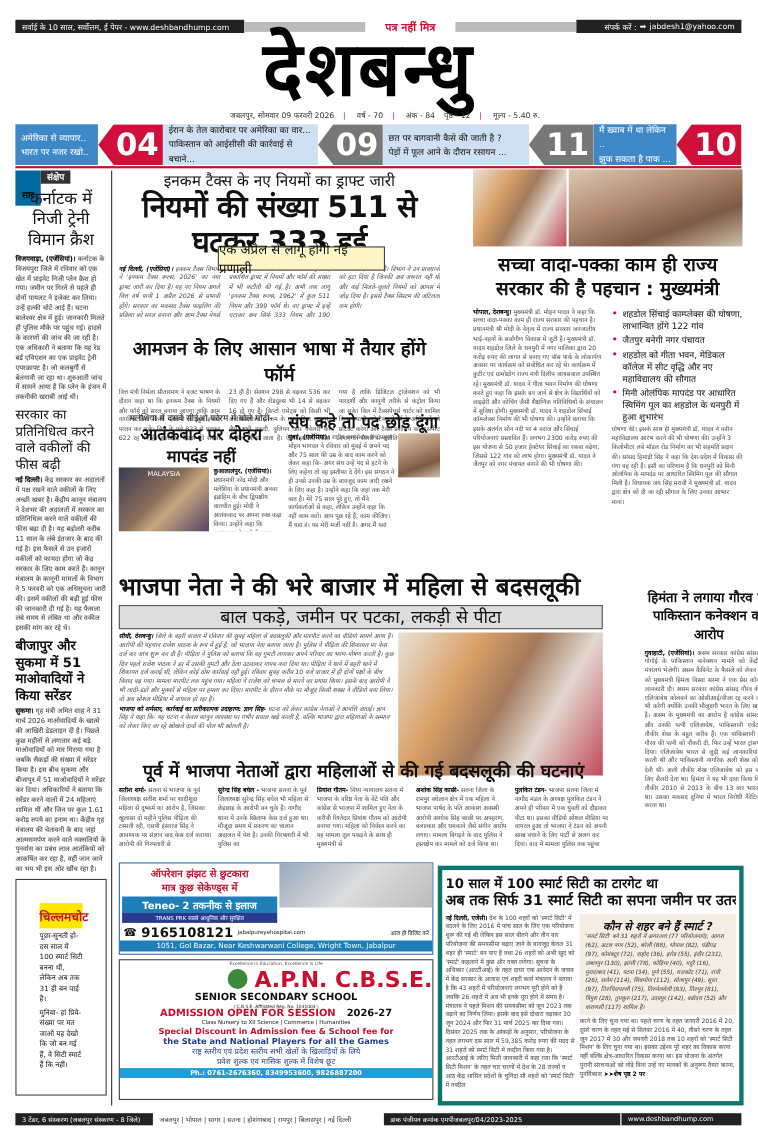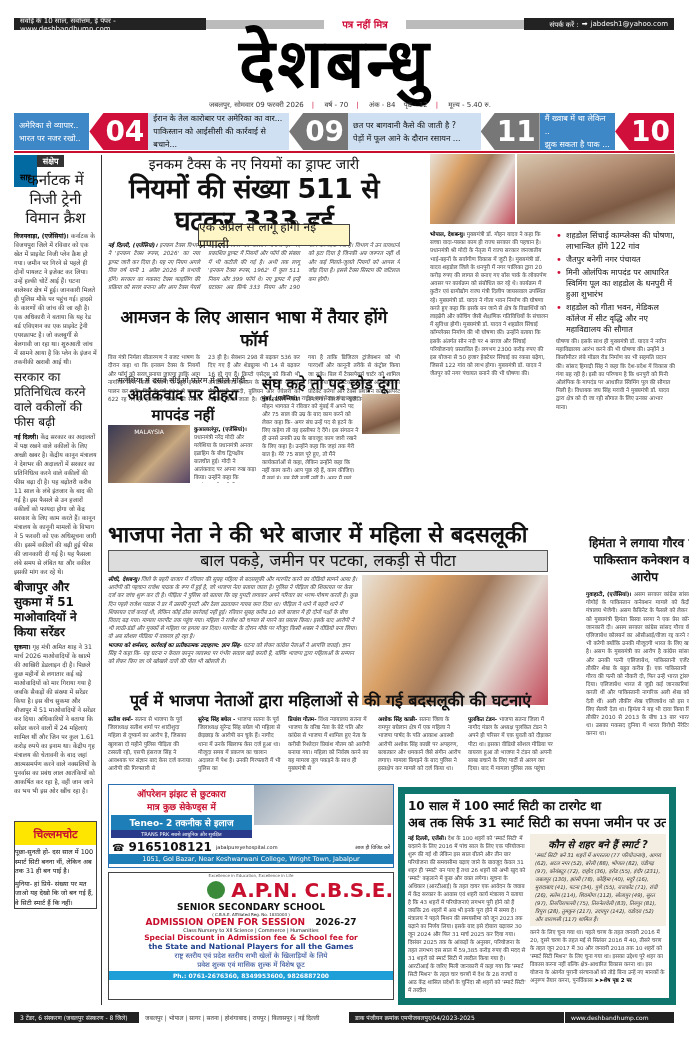--- a/index.html
+++ b/index.html
@@ -1,19 +1,19 @@
 <!DOCTYPE html>
 <html><head>
 <meta charset="utf-8">
 <style>
 *{box-sizing:border-box;margin:0;padding:0}
 body{width:689px;height:1043px;background:#fff;font-family:"DejaVu Sans",sans-serif;color:#111;position:relative;overflow:hidden}
 .abs{position:absolute}
 .topbar{left:14px;top:18px;width:660px;height:12px;display:flex;align-items:center;font-size:7px}
-.tb-left{background:#222;color:#fff;height:12px;padding:0 6px;display:flex;align-items:center;width:192px}
+.tb-left{background:#222;color:#fff;height:12px;padding:0 6px;display:flex;align-items:center;width:208px}
 .tb-grey{background:#bbb;height:9px;flex:1}
 .tb-center{color:#d0103a;font-size:10px;font-weight:bold;padding:0 18px}
 .tb-right{background:#222;color:#fff;height:12px;padding:0 6px;display:flex;align-items:center;width:150px;justify-content:flex-end}
 .masthead{left:80px;top:32px;width:510px;height:65px;text-align:center;font-size:68px;font-weight:900;line-height:62px;letter-spacing:2px;color:#000;font-family:"DejaVu Serif",serif}
 .dateline{left:130px;top:100px;width:440px;font-size:7px;text-align:center;color:#333}
 .dateline .sep{color:#d0103a;margin:0 8px}
 .teasers{left:14px;top:113px;width:660px;height:37px;display:flex}
 .t-block{display:flex;align-items:center;height:37px}
 .t-blue{background:#3f88c8;color:#fff;font-size:8px;line-height:13px;padding:2px 5px}
 .t-light{background:#cfe0f2;color:#111;font-size:8px;line-height:13px;padding:2px 5px}
@@ -23,38 +23,38 @@
 .tag{display:flex;font-size:8px;font-weight:bold;height:12px}
 .tag .a{background:#0369a1;color:#000;padding:16px 6px}
 .tag .b{background:#333;color:#fff;padding:0 6px}
 .lhead{font-size:15px;text-align:center;line-height:19px;margin:4px 0 3px}
 .lhead2{font-size:12px;line-height:15px;margin:4px 0 2px}
 .ltext{font-size:6.2px;line-height:9px;color:#333}
 .ltext b{color:#000}
 .notice{border:1px solid #444;padding:6px 4px;text-align:center;margin-top:14px}
 .notice .h{color:#d0103a;font-size:14px;font-weight:bold}
 .notice p{font-size:7.5px;line-height:12px}
-.cartoon{border:1px solid #444;margin-top:26px;padding:0}
+.cartoon{border:1px solid #444;margin-top:4px;padding:21px}
 .cartoon .lbl{background:#ffe600;color:#c8102e;font-size:11px;text-align:center;font-weight:bold;padding:4px 0}
 .cartoon p{font-size:6.5px;line-height:9.5px;margin-top:3px}
 .kicker{font-size:14px;text-align:center}
 .bighead{font-size:27px;font-weight:bold;text-align:center;line-height:32px;letter-spacing:-0.5px}
 .body3{font-size:5.6px;line-height:8.4px;color:#444;column-count:3;column-gap:8px;text-align:justify;font-style:italic}
 .pullbox{left:198px;top:224px;width:152px;height:22px;background:#fff6c8;border:1px solid #444;font-size:12px;display:flex;align-items:center;justify-content:center}
 .subhead{font-size:17px;font-weight:bold;text-align:center}
 .body3n{font-size:5.6px;line-height:8.4px;color:#444;column-count:3;column-gap:8px;text-align:justify}
 .photo{background:linear-gradient(135deg,#3a3a55,#8a6f5a 45%,#c7a880 60%,#554466);}
 .photo2{background:linear-gradient(160deg,#d9c9b0,#b08a70 40%,#7c5a44 70%,#cfc0a8);}
 .photo3{background:linear-gradient(120deg,#e8e2d8,#d9a066 30%,#a27a5c 50%,#e2d8d0 70%,#c34a5a);}
 .bullet li{list-style:none;font-size:8px;line-height:11px;margin-bottom:2px;padding-left:10px;position:relative}
 .bullet li:before{content:"•";color:#d0103a;position:absolute;left:0;font-size:10px}
 .graybar{background:#ddd;border:1px solid #555;font-size:16px;text-align:center;height:22px;line-height:20px}
 .ad1{border:1px solid #2a6fb0;background:#fff}
 .ad2{border:1px solid #444;background:#fff;text-align:center}
-.smart{border:7px solid #0f766e;background:#fff}
+.smart{border:4px solid #0f766e;background:#fff}
 .smart-box{background:#f3ede2;padding:3px 5px}
 .footer{left:14px;top:1012px;width:660px;height:11px;display:flex;font-size:6px;align-items:center}
 .f-dark{background:#222;color:#fff;height:11px;display:flex;align-items:center;padding:0 6px}
 .f-light{color:#333;flex:1;padding:0 6px}
 </style>
 </head>
 <body>
 
 <div class="abs topbar">
   <div class="tb-left">सर्वाई के 10 साल, सर्वोत्तम, ई पेपर - www.deshbandhump.com</div>
@@ -152,28 +152,29 @@
     <div style="flex:1;font-size:5.6px;line-height:8px;color:#444;height:85px;overflow:hidden"><b style="color:#000">मुंबई, (एजेंसियां)।</b> <span>राष्ट्रीय स्वयंसेवक संघ प्रमुख मोहन भागवत ने रविवार को मुंबई में अपने पद और 75 साल की उम्र के बाद काम करने को लेकर कहा कि- अगर संघ उन्हें पद से हटने के लिए कहेगा तो वह इस्तीफा दे देंगे। इस संगठन ने ही उनसे उनकी उम्र के बावजूद काम जारी रखने के लिए कहा है। उन्होंने कहा कि जहां तक मेरी बात है। मेरे 75 साल पूरे हुए, तो मैंने कार्यकर्ताओं से कहा, लेकिन उन्होंने कहा कि नहीं काम करो। आप पूछ रहे हैं, काम कीजिए। मैं यहां हूं। यह मेरी मर्जी नहीं है। अगर मैं यहां नहीं होता तो यह भी मेरा ऑप्शन नहीं होता। यह संघ का ऑप्शन है। जिम्मेदारी से रिटायर होने के बाद भी संघ का काम जिंदगी भर चलता रहता है। संघ की कार्यप्रणाली में अंग्रेजी कभी मुख्य भाषा नहीं बनेगी, क्योंकि यह भारतीय भाषा नहीं है। जहां जरूरत होती है, वहां अंग्रेजी का इस्तेमाल किया जाता है। हमें अंग्रेजी सीखनी चाहिए, लेकिन मातृभाषा को नहीं भूलना चाहिए।</span></div>
     <div class="photo2" style="width:38px;height:40px"></div>
   </div>
 </div>
 
 <div class="abs" style="left:430px;top:154px;width:245px">
   <div style="display:flex;height:70px">
     <div class="photo3" style="width:85px"></div>
     <div class="photo2" style="flex:1;margin-left:2px"></div>
   </div>
+  <div style="font-size:17px;font-weight:bold;text-align:center;line-height:22px;margin-top:6px">सच्चा वादा-पक्का काम ही राज्य सरकार की है पहचान : मुख्यमंत्री</div>
   <div style="display:flex;gap:6px;margin-top:6px">
     <div style="width:120px;font-size:5.6px;line-height:8.2px;color:#444;height:155px;overflow:hidden"><b style="color:#000">भोपाल, देशबन्धु।</b> <span>मुख्यमंत्री डॉ. मोहन यादव ने कहा कि सच्चा वादा-पक्का काम ही राज्य सरकार की पहचान है। प्रधानमंत्री श्री मोदी के नेतृत्व में राज्य सरकार जनजातीय भाई-बहनों के सर्वांगीण विकास में जुटी है। मुख्यमंत्री डॉ. यादव शहडोल जिले के धनपुरी में नगर पालिका द्वारा 20 करोड़ रुपए की लागत से बनाए गए बॉस पार्क के लोकार्पण अवसर पर कार्यक्रम को संबोधित कर रहे थे। कार्यक्रम में कुटीर एवं ग्रामोद्योग राज्य मंत्री दिलीप जायसवाल उपस्थित रहे। मुख्यमंत्री डॉ. यादव ने गीता भवन निर्माण की घोषणा करते हुए कहा कि इसके बन जाने से क्षेत्र के विद्यार्थियों को लाइब्रेरी और कोचिंग जैसी शैक्षणिक गतिविधियों के संचालन में सुविधा होगी। मुख्यमंत्री डॉ. यादव ने शहडोल सिंचाई कॉम्प्लेक्स निर्माण की भी घोषणा की। उन्होंने बताया कि इसके अंतर्गत सोन नदी पर 4 बराज और सिंचाई परियोजनाएं प्रस्तावित हैं। लगभग 2300 करोड़ रुपए की इस योजना से 50 हजार हेक्टेयर सिंचाई का रकबा बढ़ेगा, जिससे 122 गांव को लाभ होगा। मुख्यमंत्री डॉ. यादव ने जैतपुर को नगर पंचायत बनाने की भी घोषणा की।</span></div>
     <div style="flex:1">
       <ul class="bullet">
         <li>शहडोल सिंचाई काम्प्लेक्स की घोषणा, लाभान्वित होंगे 122 गांव</li>
         <li>जैतपुर बनेगी नगर पंचायत</li>
+        <li>शहडोल को गीता भवन, मेडिकल कॉलेज में सीट वृद्धि और नए महाविद्यालय की सौगात</li>
         <li>मिनी ओलंपिक मापदंड पर आधारित स्विमिंग पूल का शहडोल के धनपुरी में हुआ शुभारंभ</li>
-        <li>शहडोल को गीता भवन, मेडिकल कॉलेज में सीट वृद्धि और नए महाविद्यालय की सौगात</li>
       </ul>
       <div style="font-size:5.6px;line-height:8.2px;color:#444;height:90px;overflow:hidden">घोषणा की। इसके साथ ही मुख्यमंत्री डॉ. यादव ने नवीन महाविद्यालय आरंभ करने की भी घोषणा की। उन्होंने 3 किलोमीटर लंबे मॉडल रोड निर्माण का भी सहमति प्रदान की। सांसद हिमाद्री सिंह ने कहा कि देश-प्रदेश में विकास की गंगा बह रही है। इसी का परिणाम है कि धनपुरी को मिनी ओलंपिक के मापदंड पर आधारित स्विमिंग पूल की सौगात मिली है। विधायक जय सिंह मरावी ने मुख्यमंत्री डॉ. यादव द्वारा क्षेत्र को दी जा रही सौगात के लिए उनका आभार माना।</div>
     </div>
   </div>
 </div>
 
 <div class="abs" style="left:586px;top:535px;width:117px">
   <div style="font-size:12px;font-weight:bold;text-align:center;line-height:17px">हिमंता ने लगाया गौरव पर पाकिस्तान कनेक्शन का आरोप</div>
   <div style="font-size:5.6px;line-height:8.2px;color:#444;height:230px;overflow:hidden;margin-top:4px;text-align:justify"><b style="color:#000">गुवाहाटी, (एजेंसियां)।</b> <span>असम सरकार कांग्रेस सांसद गौरव गोगोई के पाकिस्तान कनेक्शन मामले को केंद्रीय गृह मंत्रालय भेजेगी। असम कैबिनेट के फैसले को लेकर रविवार को मुख्यमंत्री हिमंता बिस्वा सरमा ने एक प्रेस कॉन्फ्रेंस में जानकारी दी। असम सरकार कांग्रेस सांसद गौरव की पत्नी एलिजाबेथ कोलबर्न का ओसीआई/वीजा रद्द करने की मांग भी करेगी क्योंकि उनकी मौजूदगी भारत के लिए खतरनाक है। असम के मुख्यमंत्री का आरोप है कांग्रेस सांसद गौरव और उनकी पत्नी एलिजाबेथ, पाकिस्तानी एजेंट अली तौकीर शेख के बहुत करीब हैं। एक पाकिस्तानी फर्म ने गौरव की पत्नी को नौकरी दी, फिर उन्हें भारत ट्रांसफर कर दिया। एलिजाबेथ भारत से जुड़ी कई जानकारियां इकट्ठा करती थीं और पाकिस्तानी नागरिक अली शेख को रिपोर्ट देती थीं। अली तौकीर शेख एलिजाबेथ को इस काम के लिए सैलरी देता था। हिमंता ने यह भी दावा किया कि अली तौकीर 2010 से 2013 के बीच 13 बार भारत आया था। उसका मकसद दुनिया में भारत विरोधी नैरेटिव तैयार करना था।</span></div>
 </div>

